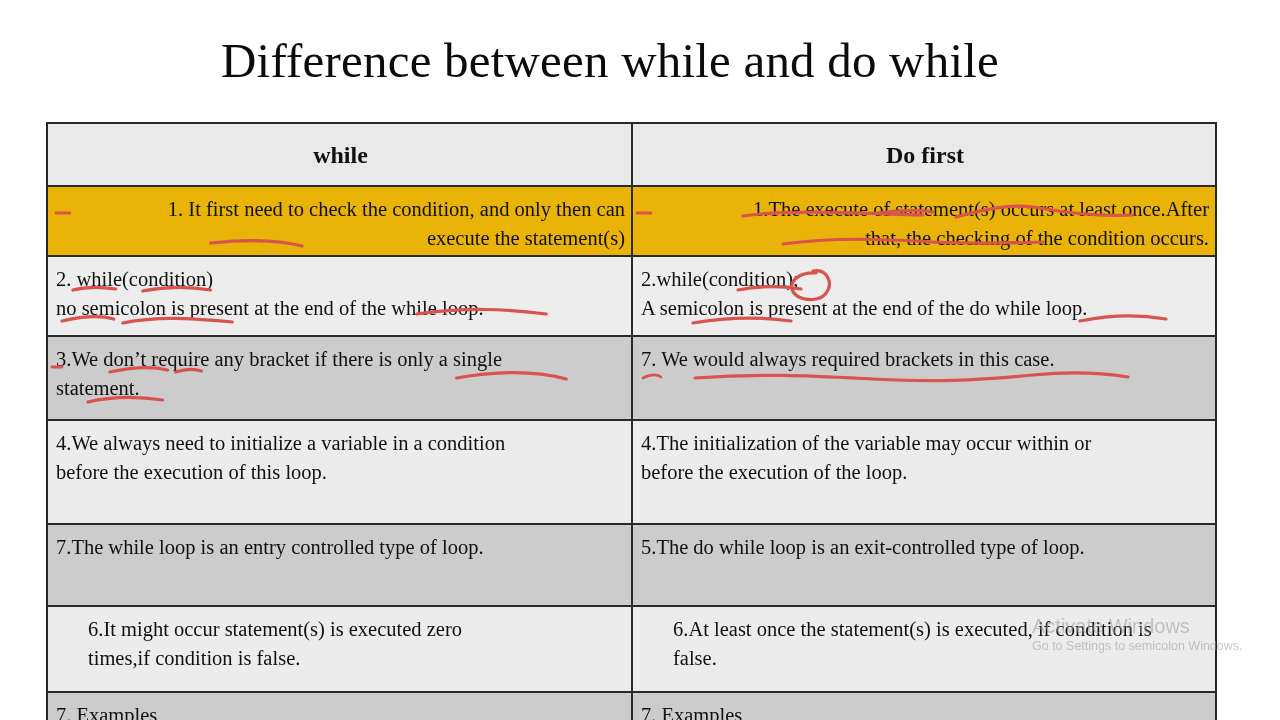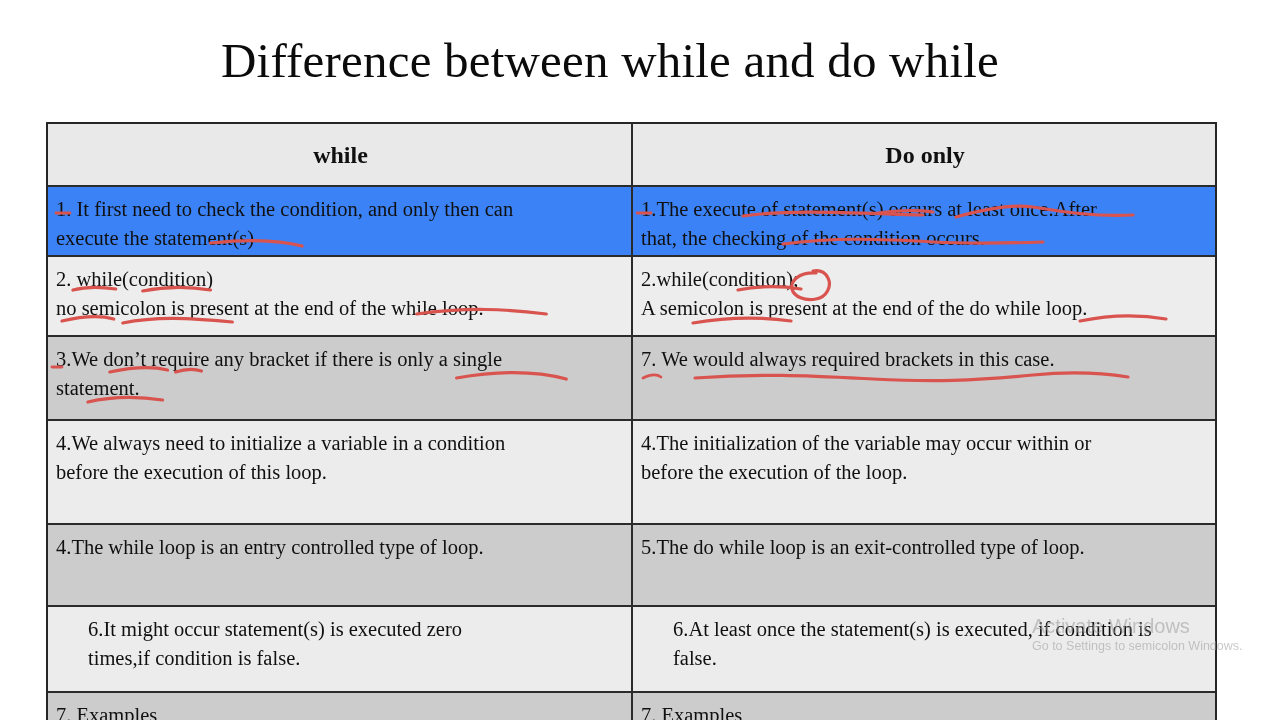--- a/index.html
+++ b/index.html
@@ -76,21 +76,21 @@
     align-items: center;
     justify-content: center;
     font-weight: bold;
     font-size: 24px;
     background: #e9e9e9;
     text-align: center;
   }
 
   
   .bg-light  { background: #ededed; }
-  .bg-mid    { background: #3b82f6; }
+  .bg-mid    { background: #eab308; text-align: right; }
   .bg-dark   { background: #cccccc; }
   .bg-pale   { background: #ececec; }
 
   .h68  { height: 68px; }
   .h78  { height: 78px; }
   .h82  { height: 82px; }
   .h102 { height: 102px; }
   .h80  { height: 80px; }
   .h72  { height: 84px; padding-left: 40px; }
   .h45  { height: 45px; }
@@ -127,21 +127,21 @@
 </style>
 </head>
 <body>
 
 <div class="page-title">Difference between while and do while</div>
 
 <div class="table-wrap">
 
   <div class="row header">
     <div class="cell left">while</div>
-    <div class="cell right">Do only</div>
+    <div class="cell right">Do first</div>
   </div>
 
   <div class="row">
     <div class="cell left bg-mid h68">
       <div class="cell-text">1. It first need to check the condition, and only then can
 execute the statement(s)</div>
       <div class="annot-layer">
         <svg viewBox="0 0 585 68" preserveAspectRatio="none">
           <path class="ink thin" d="M8,26 L22,26"></path>
           <path class="ink" d="M163,56 C200,52 232,53 255,59"></path>
@@ -222,21 +222,21 @@
 before the execution of this loop.</div>
     </div>
     <div class="cell right bg-pale h102">
       <div class="cell-text">4.The initialization of the variable may occur within or
 before the execution of the loop.</div>
     </div>
   </div>
 
   <div class="row">
     <div class="cell left bg-dark h80">
-      <div class="cell-text">4.The while loop is an entry controlled type of loop.</div>
+      <div class="cell-text">7.The while loop is an entry controlled type of loop.</div>
     </div>
     <div class="cell right bg-dark h80">
       <div class="cell-text">5.The do while loop is an exit-controlled type of loop.</div>
     </div>
   </div>
 
   <div class="row">
     <div class="cell left bg-pale h72">
       <div class="cell-text">6.It might occur statement(s) is executed zero
 times,if condition is false.</div>

